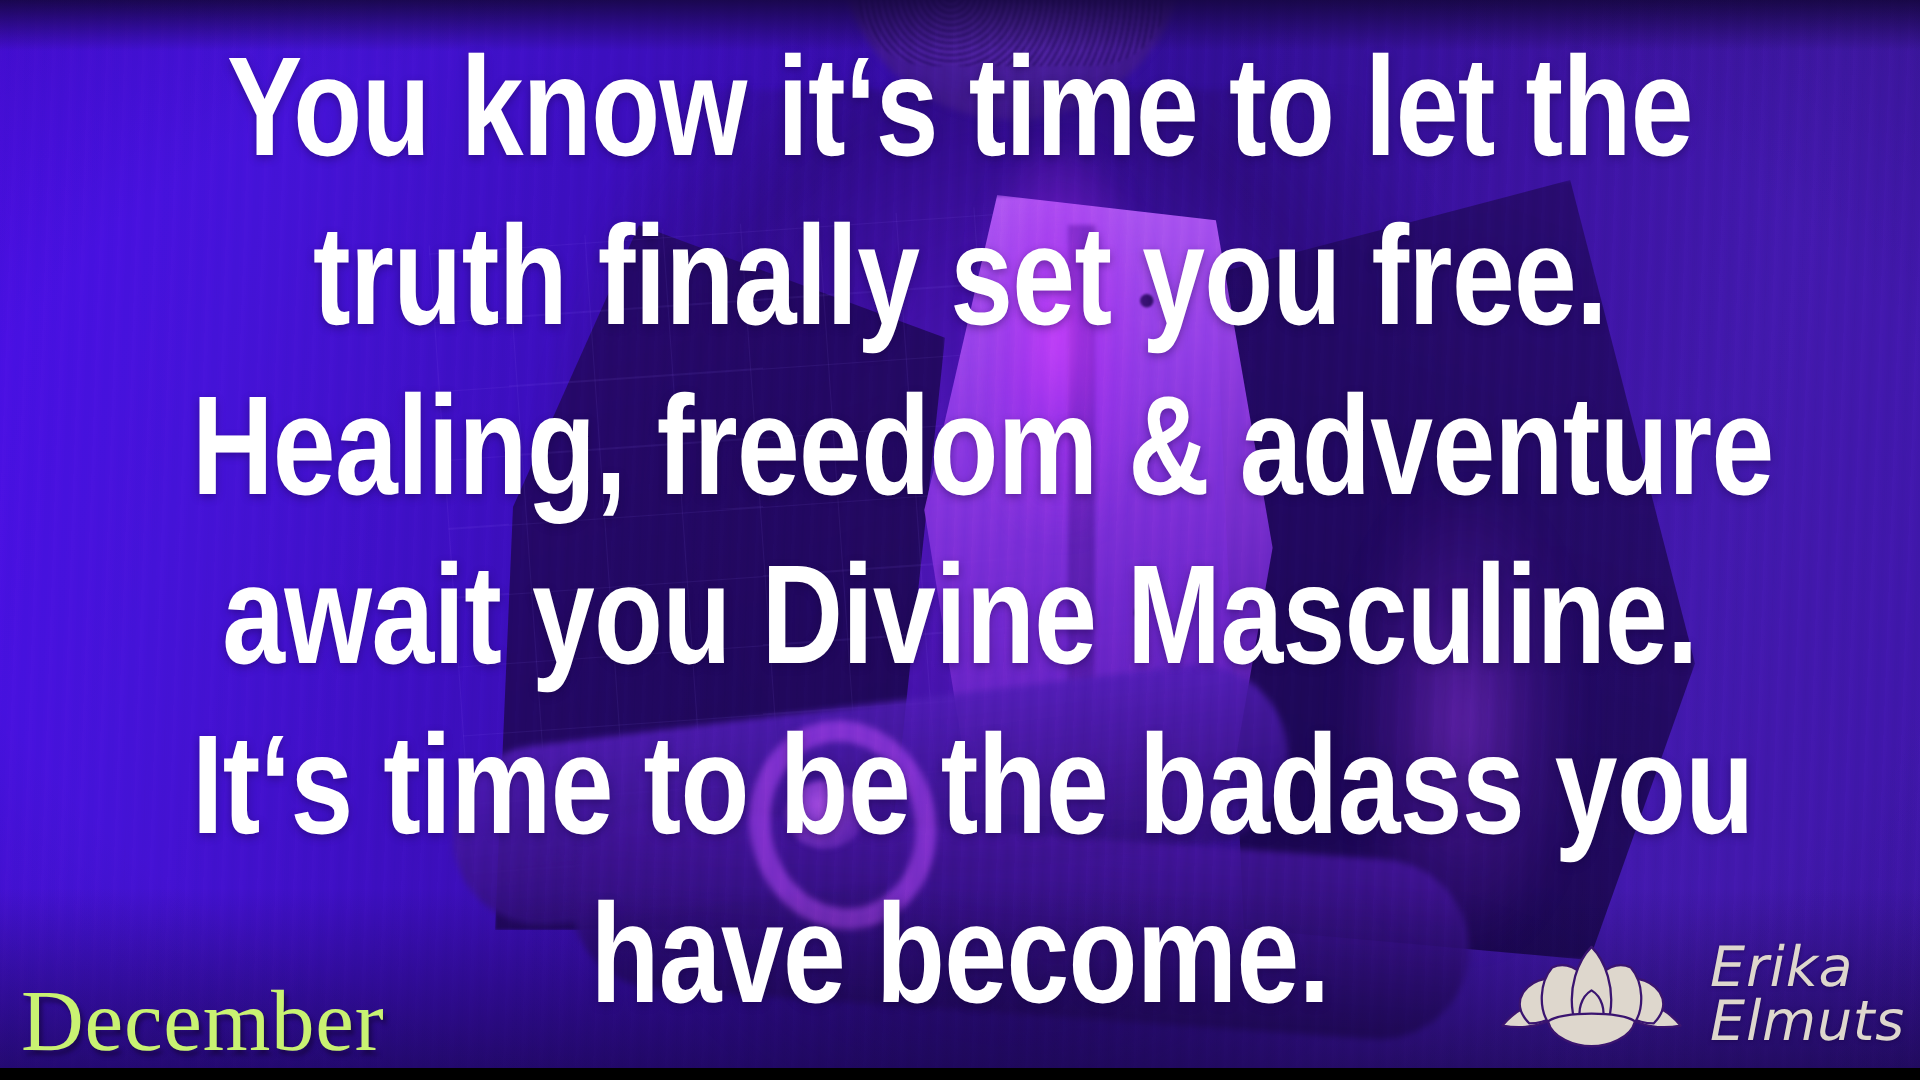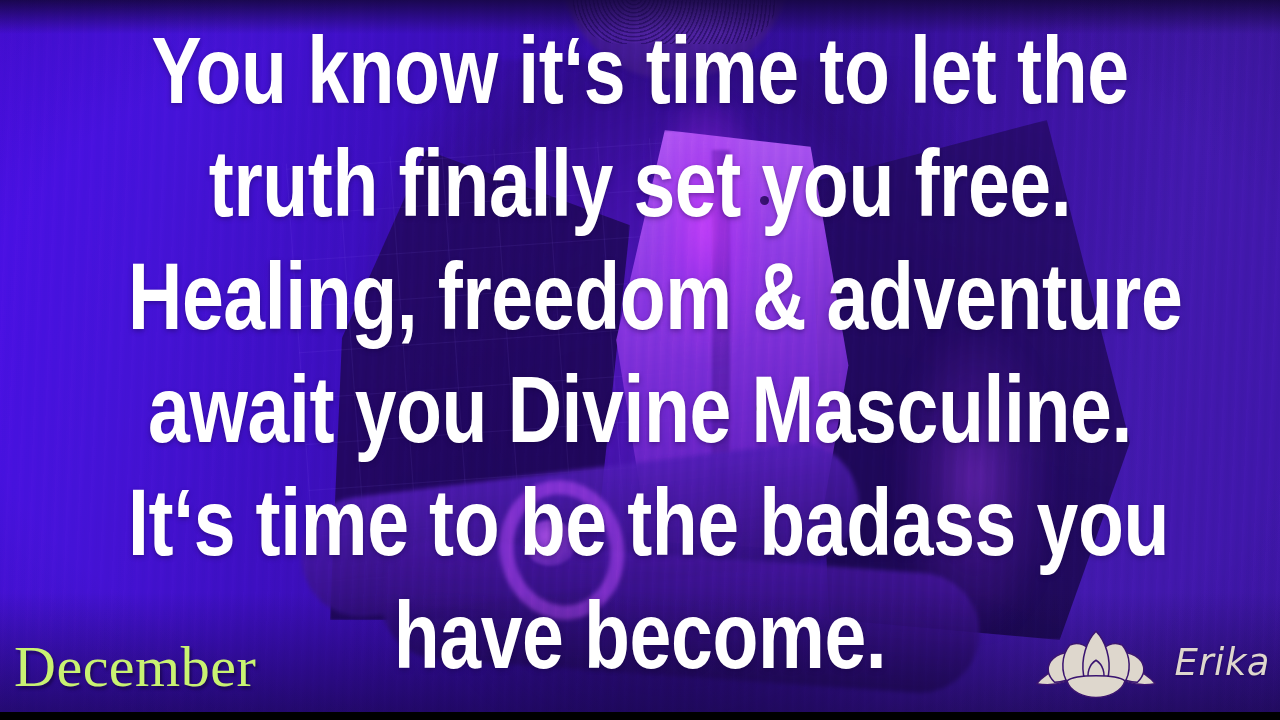--- a/index.html
+++ b/index.html
@@ -278,21 +278,21 @@
     text-shadow: 0 2px 6px rgba(18,2,56,.38);
     white-space: nowrap;
     user-select: none;
   }
   .quote .ln { display: block; }
 
   
   .month {
     position: absolute;
     left: 14px;
-    bottom: 16px;
+    bottom: 2px;
     font-family: "Liberation Serif", "DejaVu Serif", serif;
     font-weight: 400;
     font-size: 58px;
     line-height: 1;
     color: #c9f272;
     text-shadow: 2px 3px 3px rgba(20,4,60,.65);
     letter-spacing: 0.5px;
   }
 
   
@@ -381,16 +381,17 @@
 
         <path d="M100 16 C114 30, 122 56, 118 80 C112 94, 88 94, 82 80 C78 56, 86 30, 100 16 Z"></path>
 
         <path d="M100 58 C110 64, 114 78, 110 88 C104 94, 96 94, 90 88 C86 78, 90 64, 100 58 Z"></path>
 
         <path d="M58 88 C70 78, 130 78, 142 88 C138 104, 116 112, 100 112 C84 112, 62 104, 58 88 Z"></path>
       </g>
     </svg>
     <div class="brand-name">
       <span>Erika</span>
+      <span>Elmuts</span>
     </div>
   </div>
 
 </div>
 
 </body></html>

